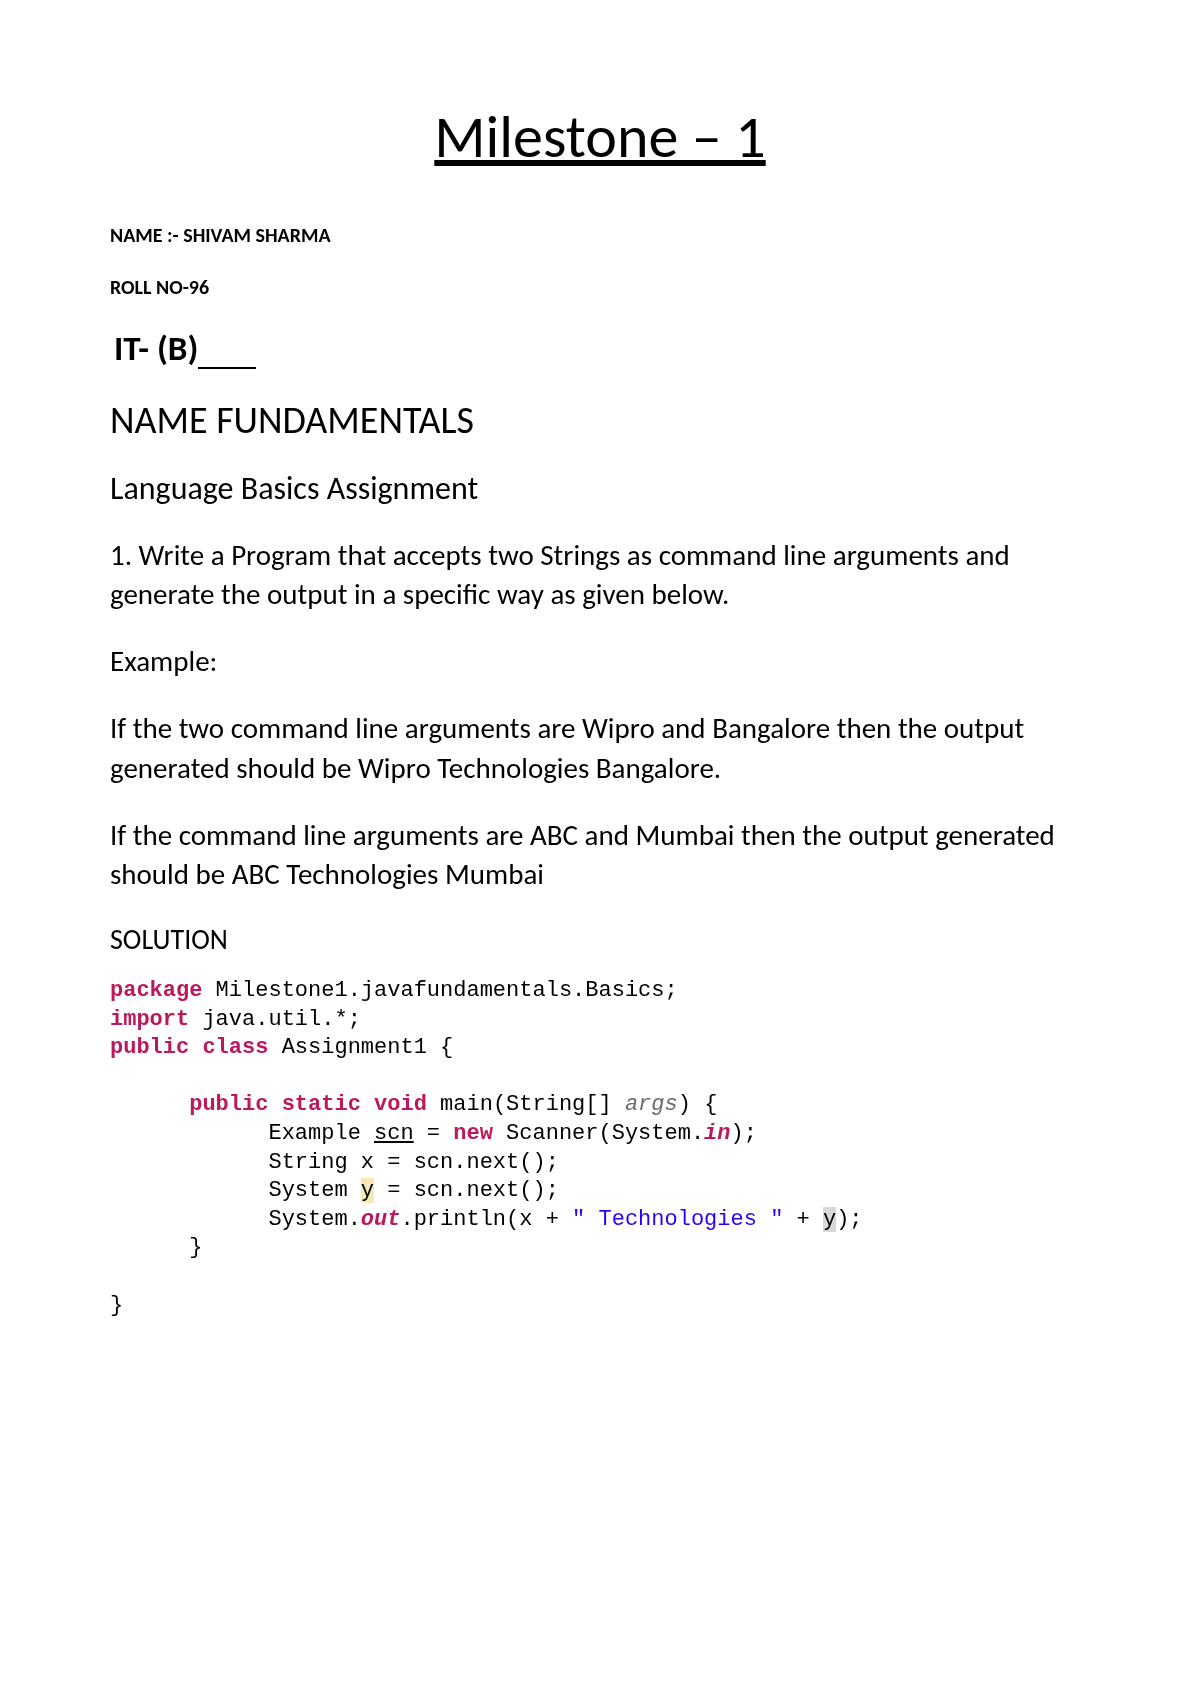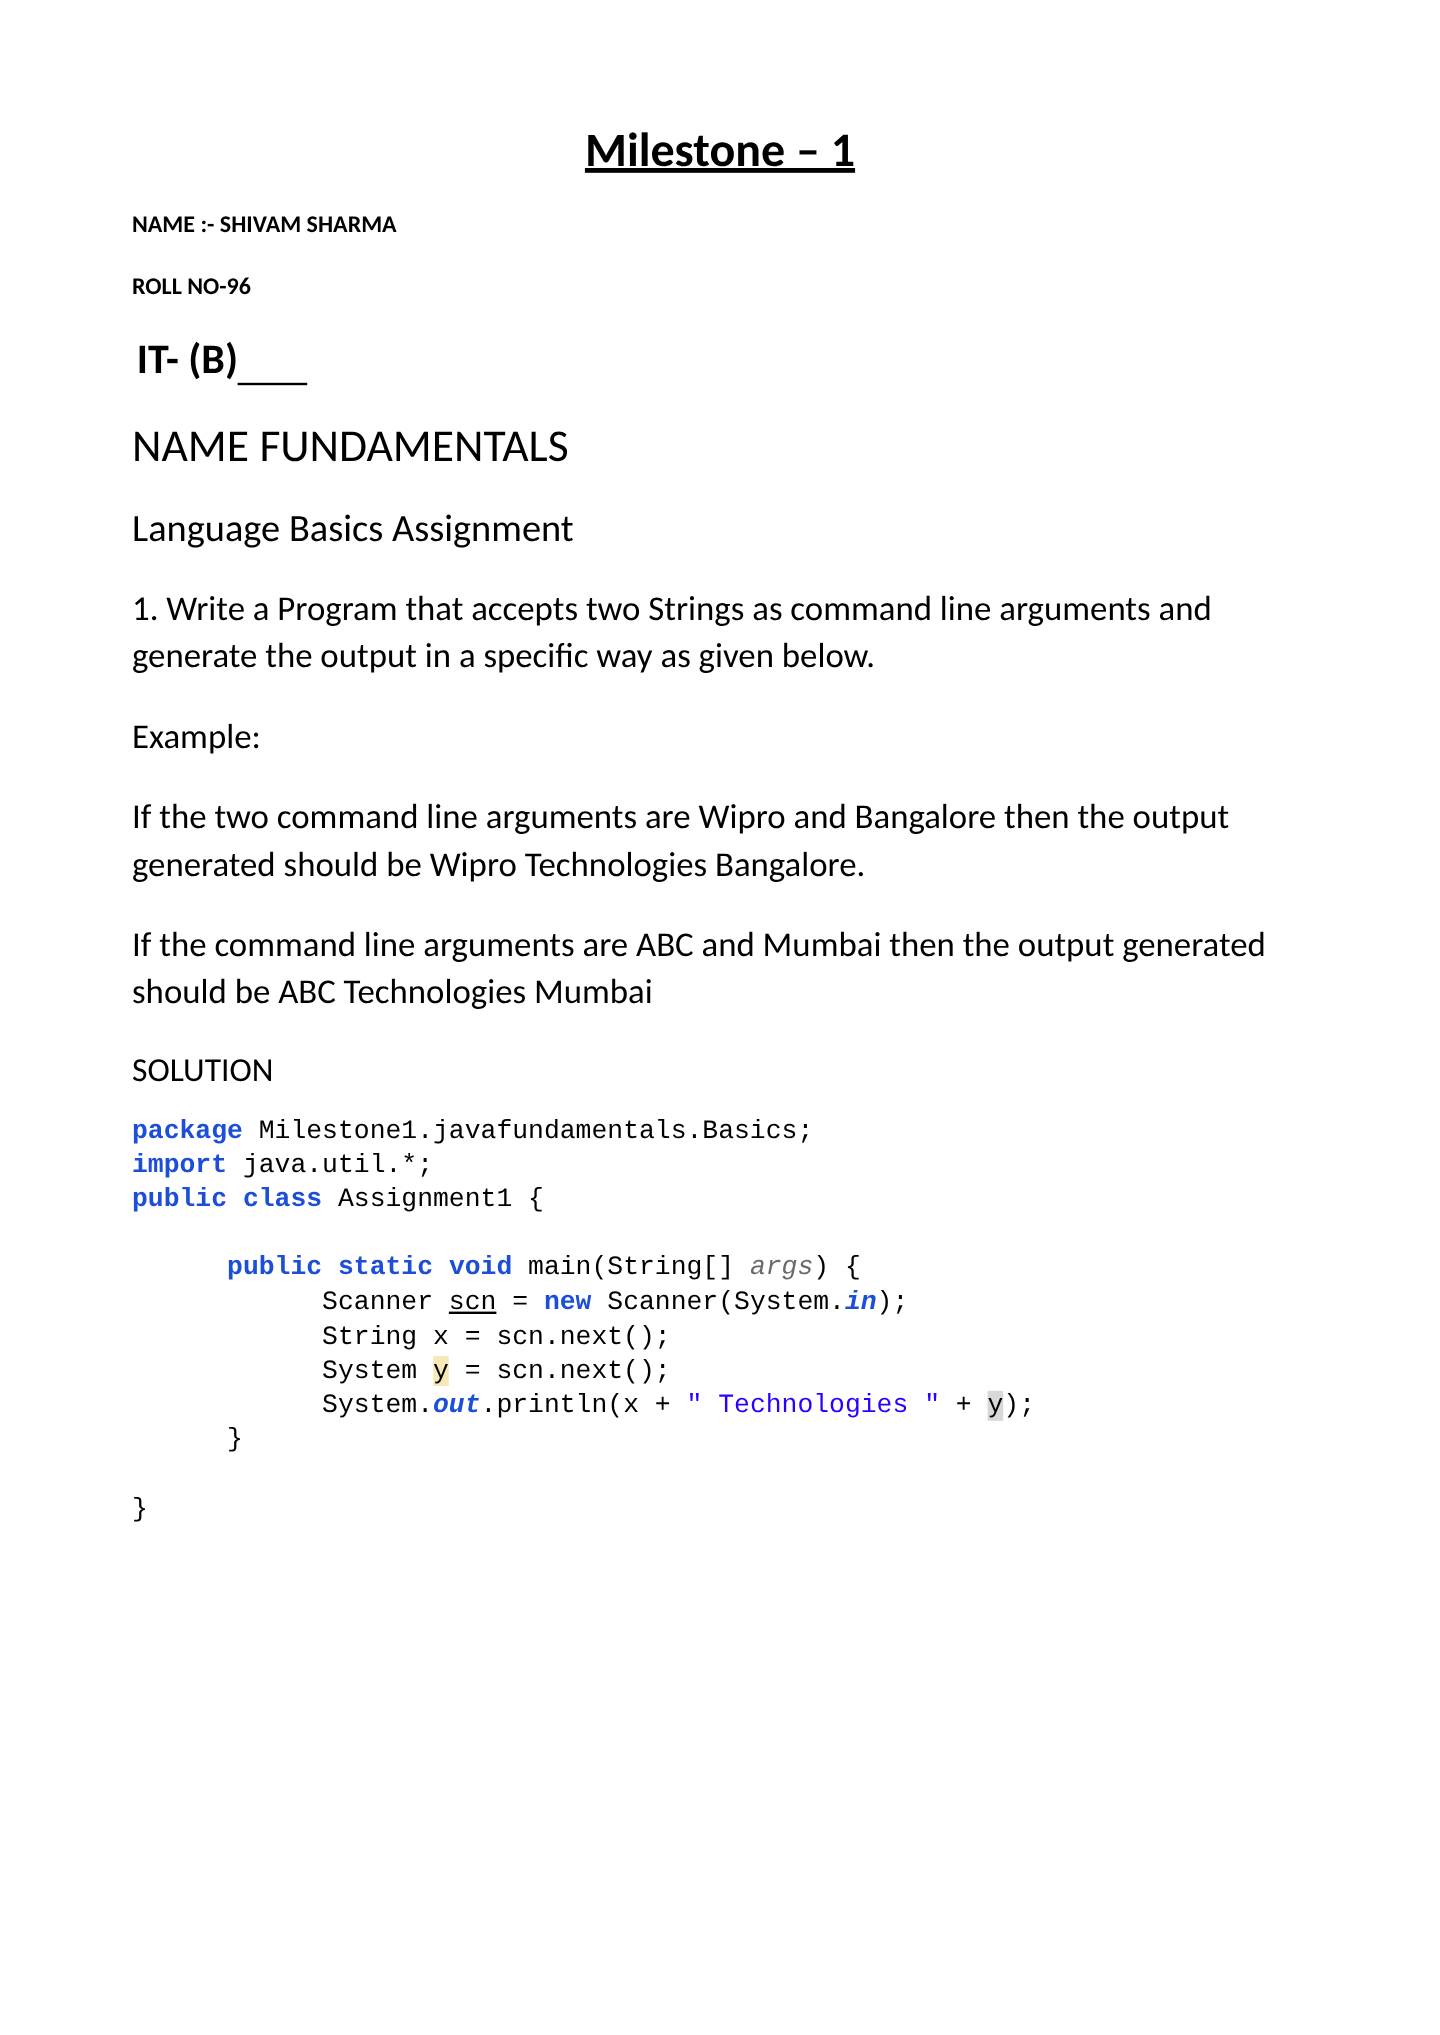--- a/index.html
+++ b/index.html
@@ -10,24 +10,24 @@
     body {
       width: 1200px;
       height: 1696px;
       background: #ffffff;
       font-family: Calibri, 'Segoe UI', Arial, sans-serif;
       color: #000000;
       padding: 100px 110px 0 110px;
     }
     .title {
       text-align: center;
-      font-size: 40px;
+      font-size: 60px;
       text-decoration: underline;
-      font-weight: bold;
-      margin-bottom: 26px;
+      font-weight: normal;
+      margin-bottom: 50px;
     }
     .info-line {
       font-size: 20px;
       font-weight: bold;
       margin-bottom: 28px;
     }
     .section-field {
       font-size: 35px;
       font-weight: bold;
       margin-bottom: 28px;
@@ -58,21 +58,21 @@
     .solution-label {
       font-size: 28px;
       margin-bottom: 20px;
     }
     .code {
       font-family: Consolas, 'Courier New', monospace;
       font-size: 22px;
       line-height: 1.3;
       white-space: pre;
     }
-    .kw { color: #1d4ed8; font-weight: bold; }
+    .kw { color: #be185d; font-weight: bold; }
     .str { color: #2a00ff; }
     .ital { font-style: italic; font-weight: bold; }
     .param { color: #6a6a6a; font-style: italic; }
     .hl-y { background: #f8e8b8; }
     .hl-g { background: #d8d8d8; }
     .underline { text-decoration: underline; }
   </style>
 </head>
 <body>
 
@@ -89,19 +89,19 @@
 <p class="para">Example:</p>
 <p class="para">If the two command line arguments are Wipro and Bangalore then the output generated should be Wipro Technologies Bangalore.</p>
 <p class="para">If the command line arguments are ABC and Mumbai then the output generated should be ABC Technologies Mumbai</p>
 <p class="solution-label">SOLUTION</p>
 
 <div class="code"><span class="kw">package</span><span> Milestone1.javafundamentals.Basics;</span>
 <span class="kw">import</span><span> java.util.*;</span>
 <span class="kw">public</span> <span class="kw">class</span><span> Assignment1 {</span>
 
       <span class="kw">public</span> <span class="kw">static</span> <span class="kw">void</span><span> main(String[] </span><span class="param">args</span><span>) {</span>
-<span>            Scanner </span><span class="underline">scn</span><span> = </span><span class="kw">new</span><span> Scanner(System.</span><span class="kw ital">in</span><span>);</span>
+<span>            Example </span><span class="underline">scn</span><span> = </span><span class="kw">new</span><span> Scanner(System.</span><span class="kw ital">in</span><span>);</span>
 <span>            String x = scn.next();</span>
 <span>            System </span><span class="hl-y">y</span><span> = scn.next();</span>
 <span>            System.</span><span class="kw ital">out</span><span>.println(x + </span><span class="str">" Technologies "</span><span> + </span><span class="hl-g">y</span><span>);</span>
 <span>      }</span>
 
 <span>}</span></div>
 
 </body></html>

